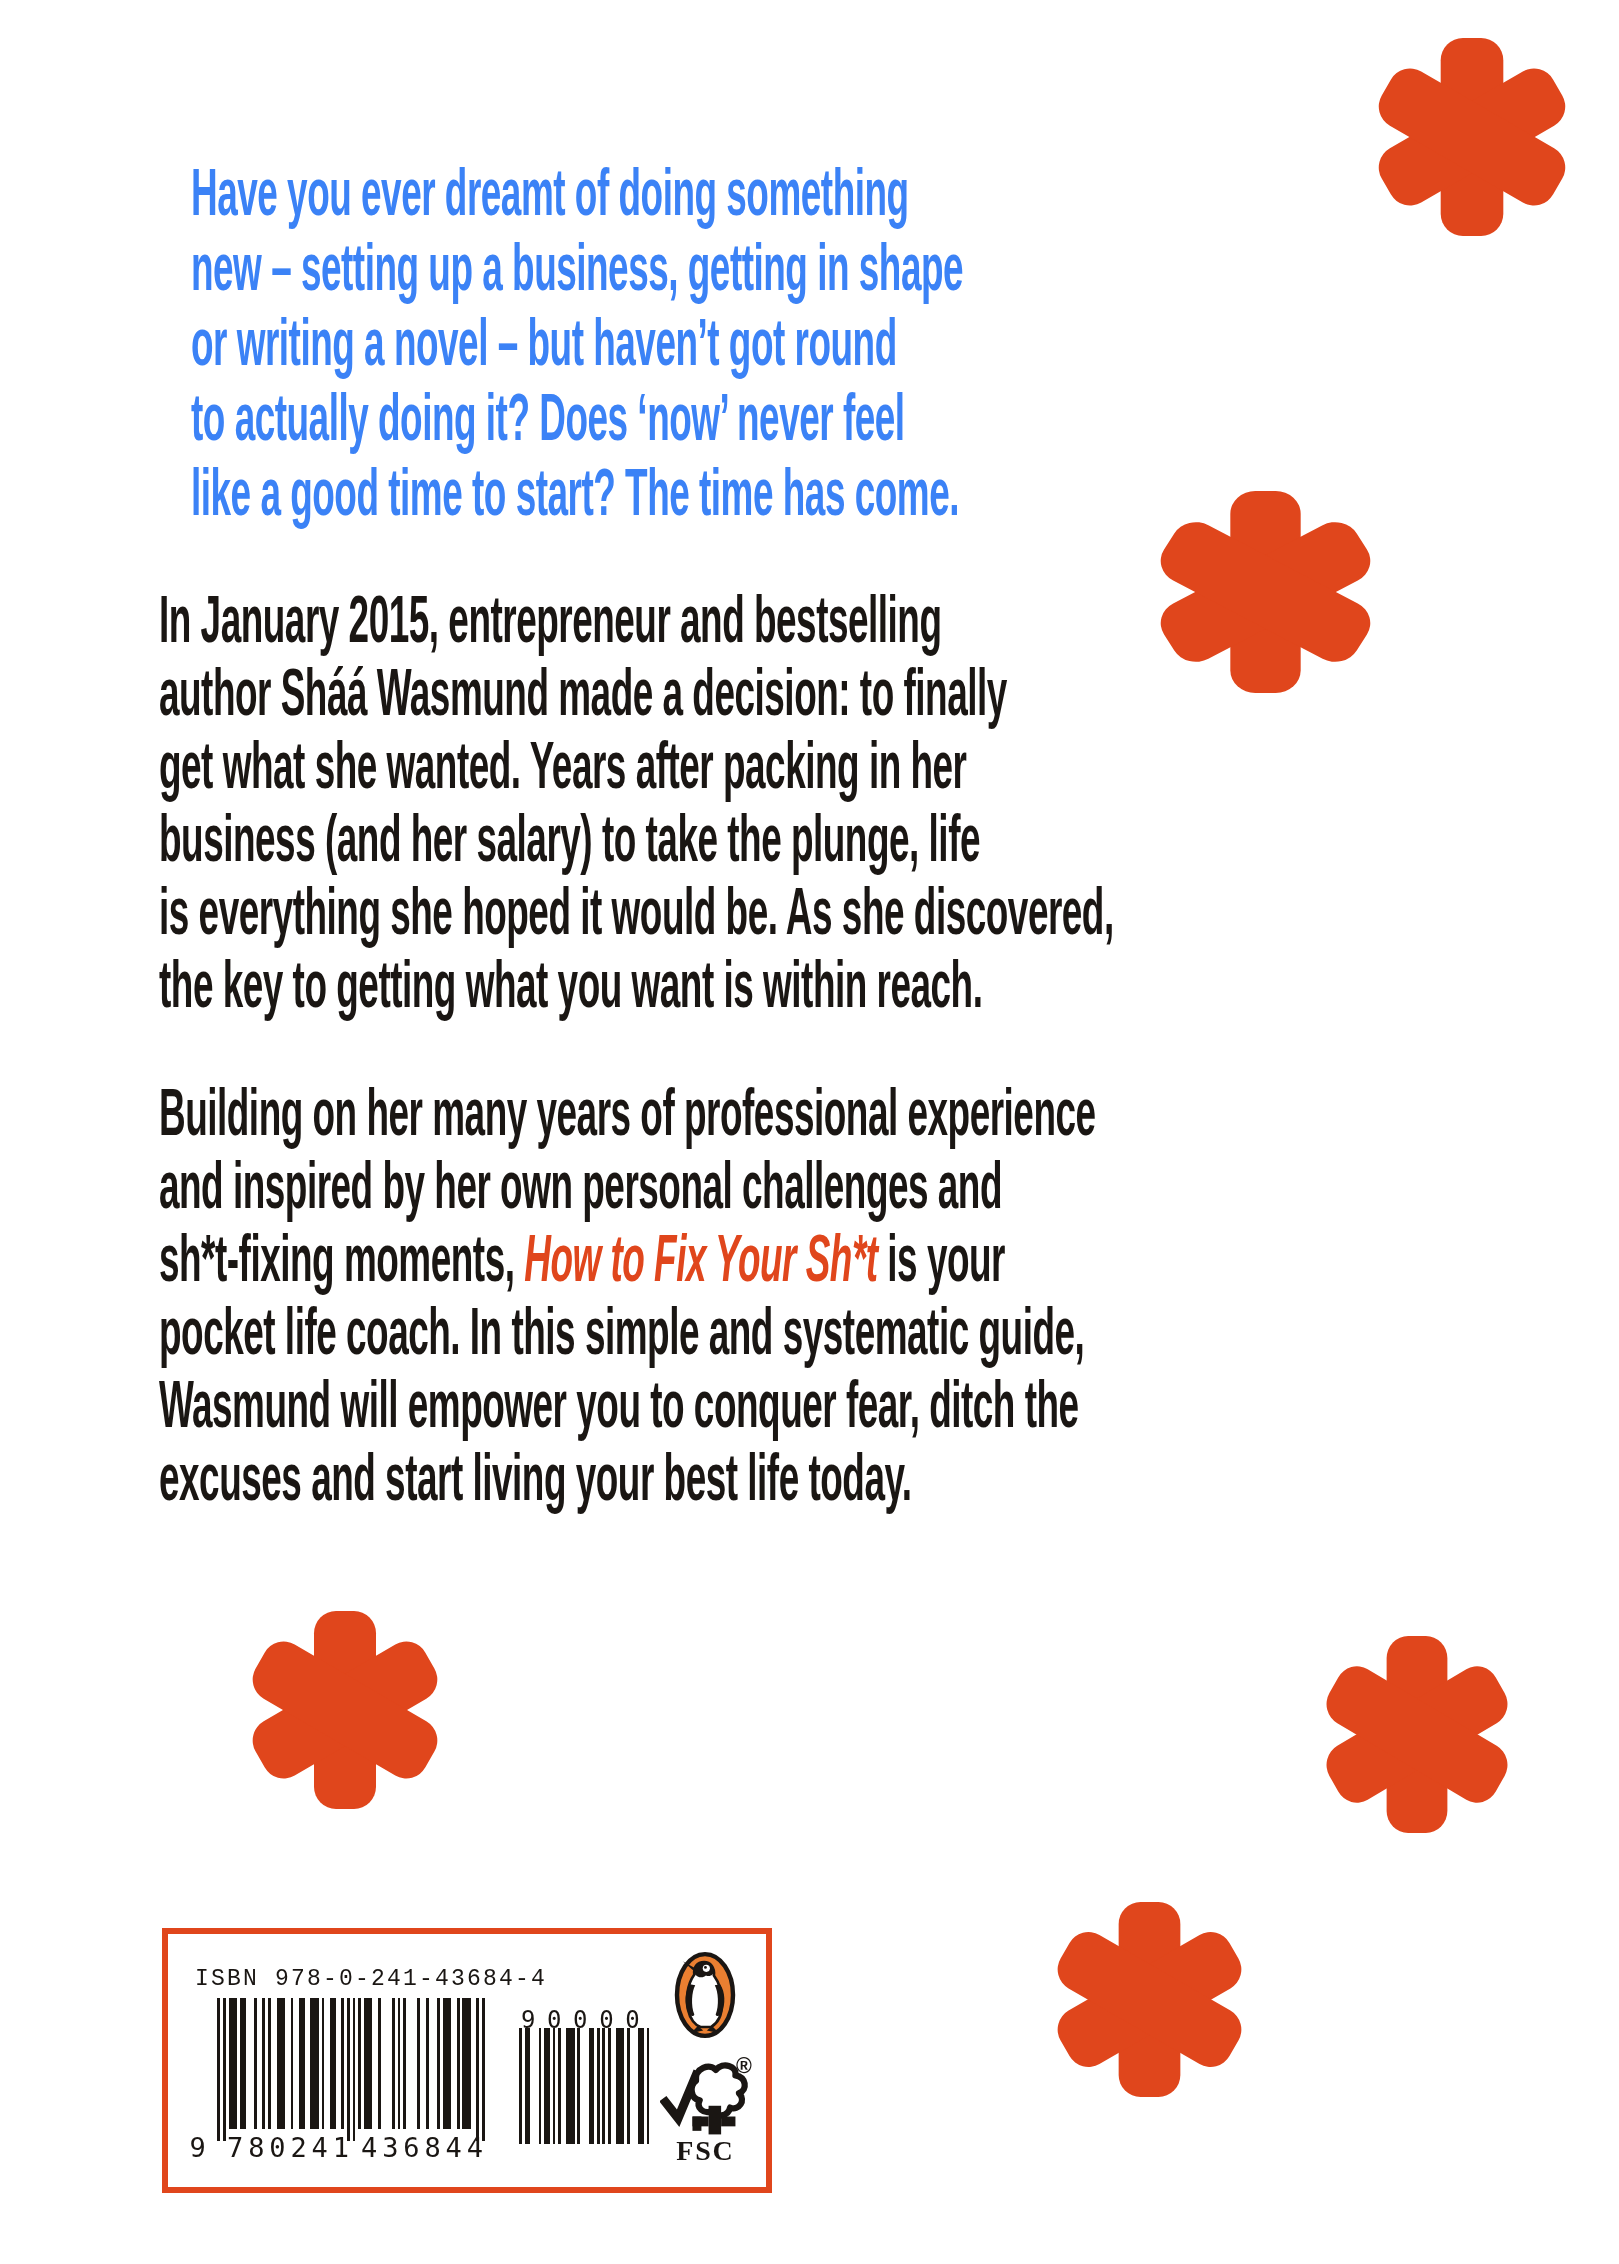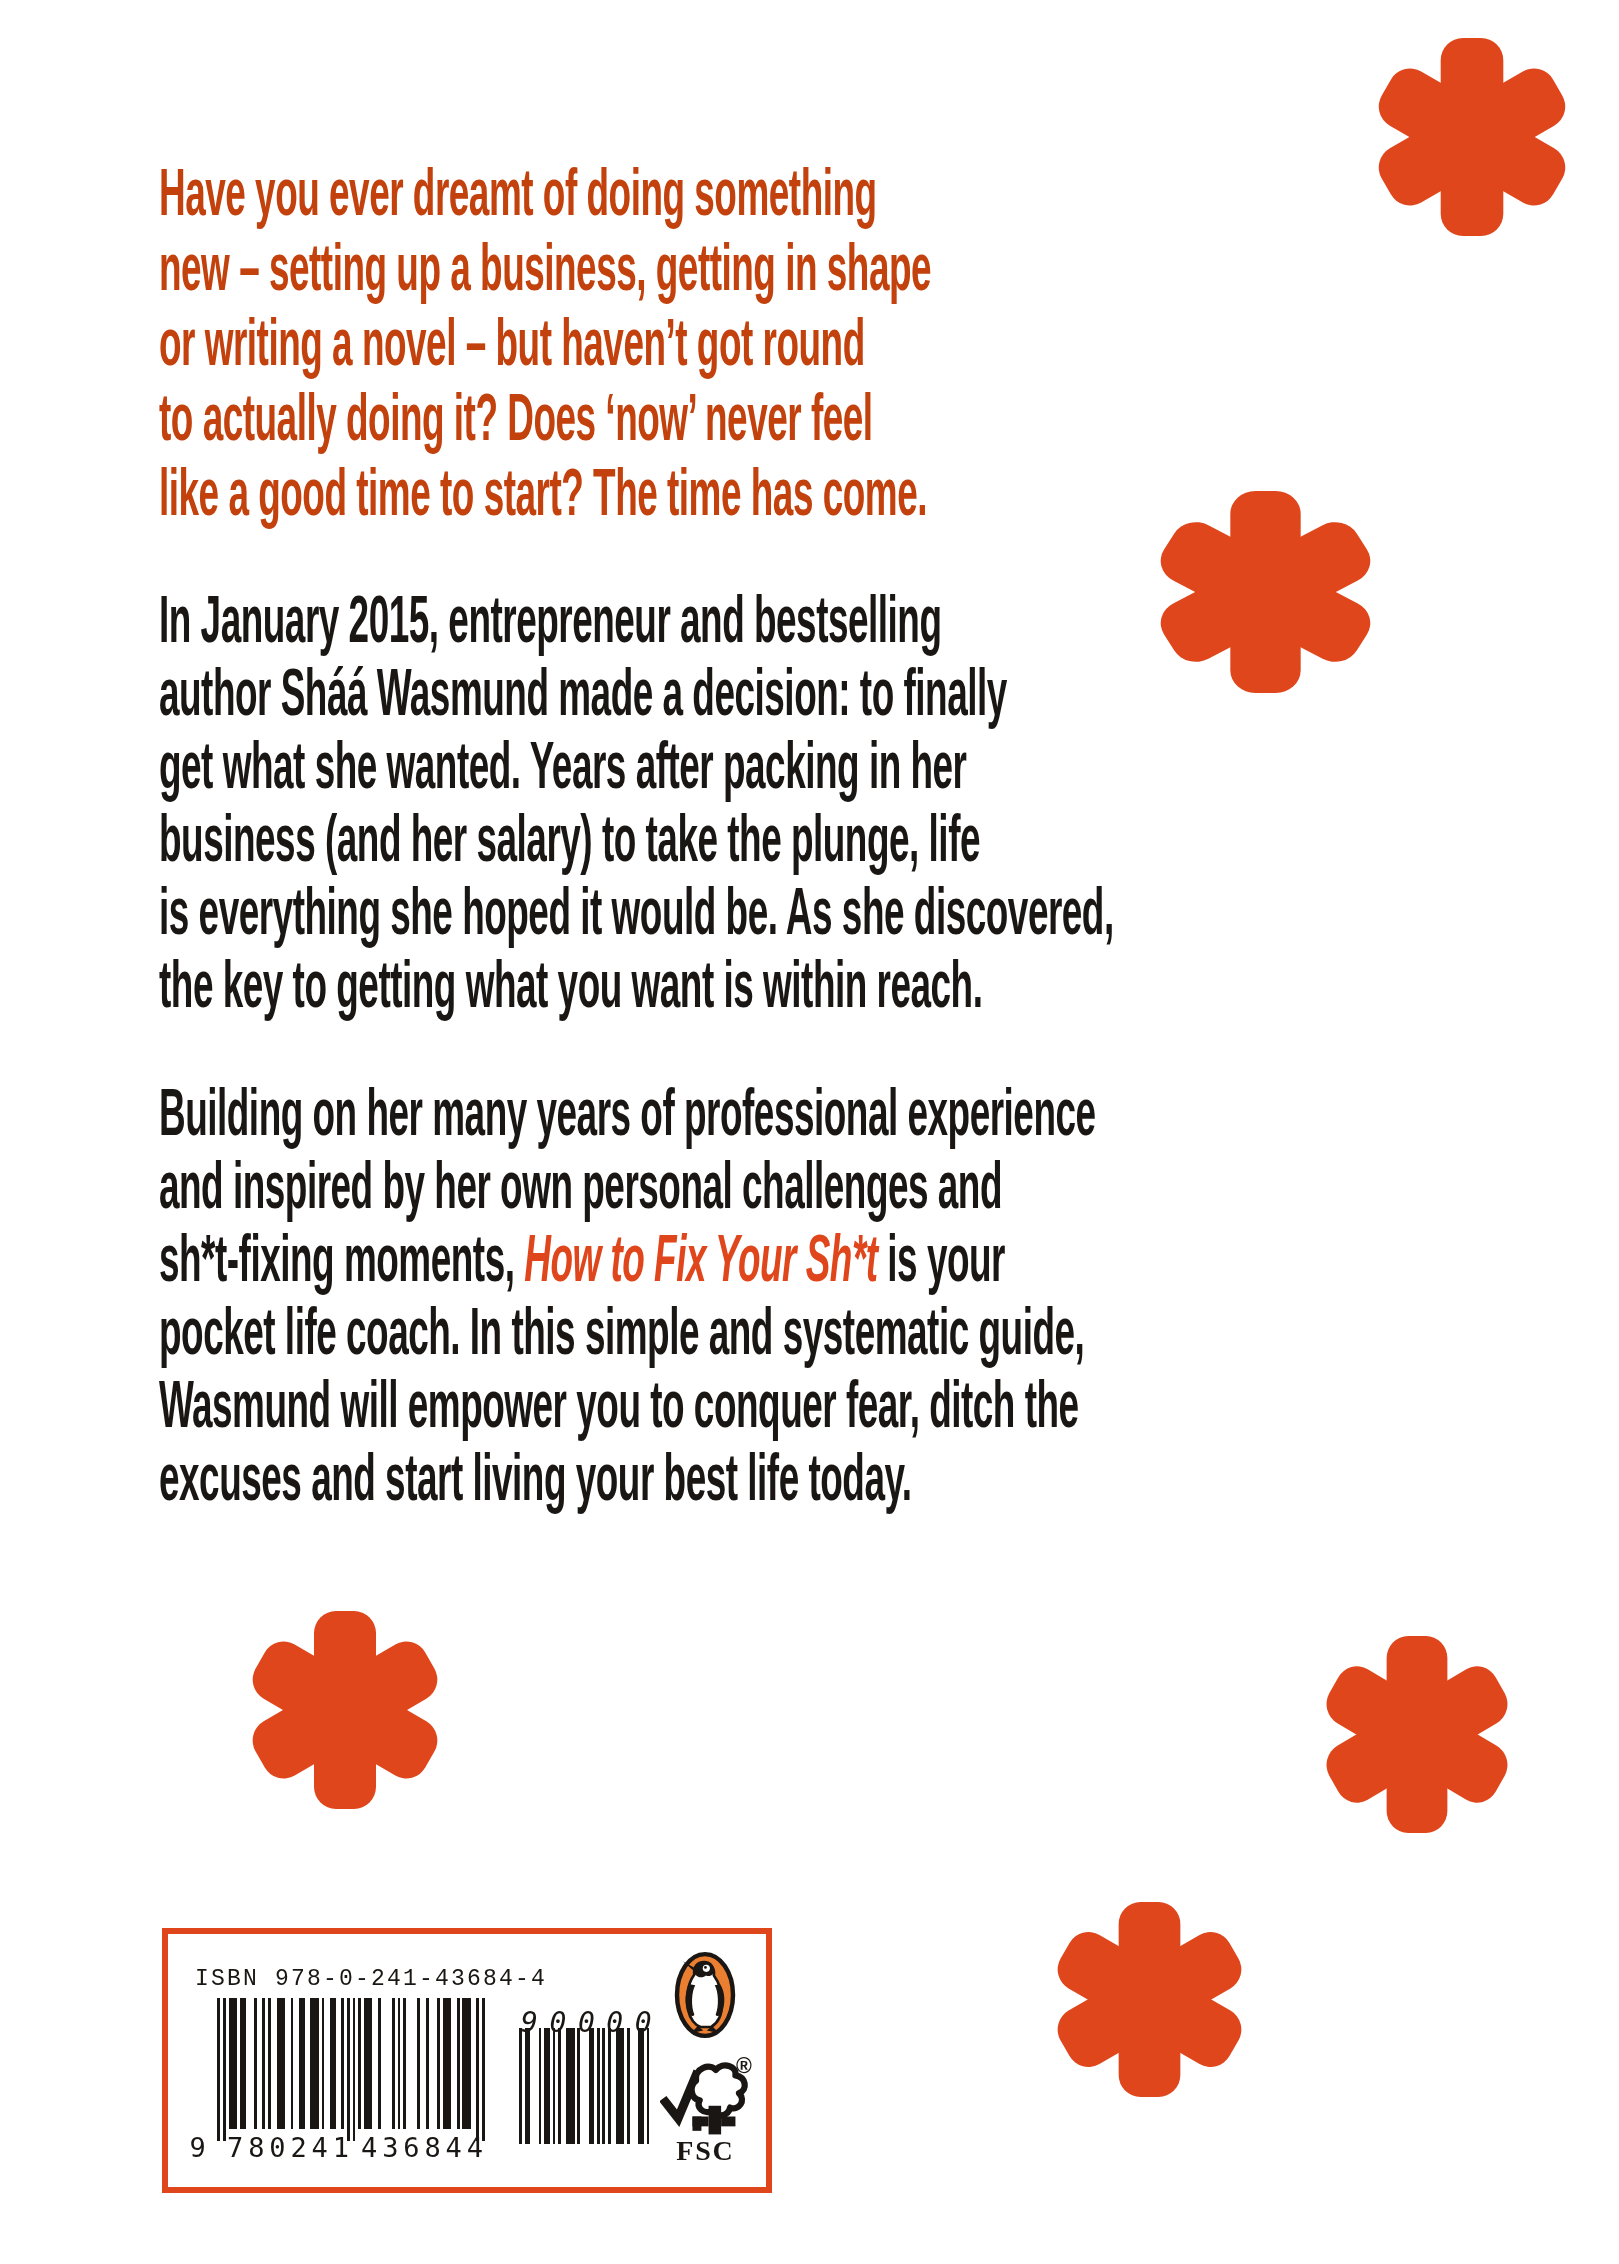--- a/index.html
+++ b/index.html
@@ -4,21 +4,21 @@
 <style>
   html,body{margin:0;padding:0;background:#ffffff;}
   .page{position:relative;width:1619px;height:2264px;background:#ffffff;overflow:hidden;
         font-family:"Liberation Sans",sans-serif;}
 
   
   .blurb{position:absolute;left:159px;color:#1a1613;font-weight:bold;font-size:66px;
          letter-spacing:-0.9px;}
   .blurb .line{height:73px;line-height:73px;white-space:nowrap;
                transform:scaleX(0.56);transform-origin:0 50%;}
-  .p1{top:155px;color:#c2410c;}
+  .p1{top:155px;color:#3b82f6;margin-left:32px;}
   .p1 .line{height:75px;line-height:75px;}
   .p2{top:583px;}
   .p3{top:1076px;}
   .title-inline{color:#e0461c;font-style:italic;}
 
   
   .ast{position:absolute;}
   .ast-fill{fill:#e0461c;}
   .a1{left:1371px;top:36px;width:202px;height:202px;}
   .a2{left:1152px;top:489px;width:227px;height:206px;}
@@ -33,21 +33,21 @@
   .isbn{left:27px;top:32px;font-size:23px;letter-spacing:2.2px;font-weight:500;
         font-family:Liberation Mono, monospace;}
   .ean-svg{left:49px;top:64px;}
   .sup-svg{left:351px;top:94px;}
   .bars rect{fill:#1a1613;}
   .bc-digit{font-family:"DejaVu Sans Mono",monospace;font-size:27px;}
   .d-left{left:21.5px;top:198px;}
   .d-g1{left:59px;top:198px;letter-spacing:4.9px;}
   .d-g2{left:193px;top:198px;letter-spacing:4.9px;}
   .sup-digits{left:353px;top:72px;font-family:"DejaVu Sans Mono",monospace;
-              font-size:28px;letter-spacing:11.6px;font-style:italic;}
+              font-size:24px;letter-spacing:11.6px;}
   .penguin{left:505px;top:16px;}
   .fsc-tree{left:492px;top:127px;}
   .reg{left:568px;top:120px;font-size:21.5px;font-weight:bold;}
   .fsc-label{left:484px;top:201px;width:107px;text-align:center;
              font-family:"Liberation Serif",serif;font-weight:bold;font-size:28px;
              letter-spacing:1.8px;}
 </style>
 </head>
 <body>
 

